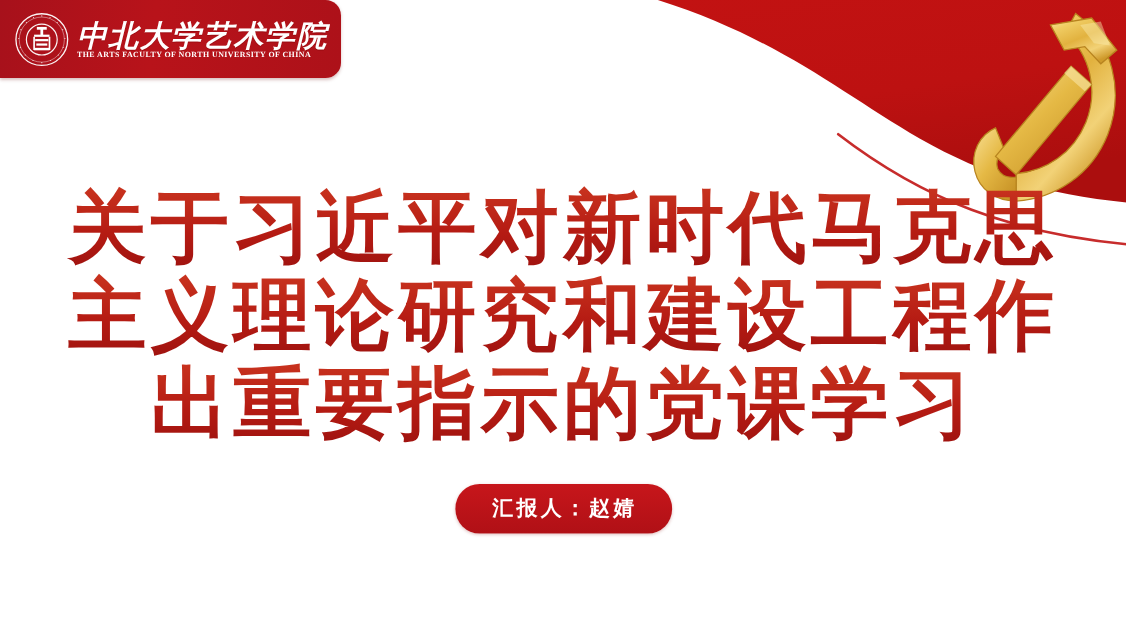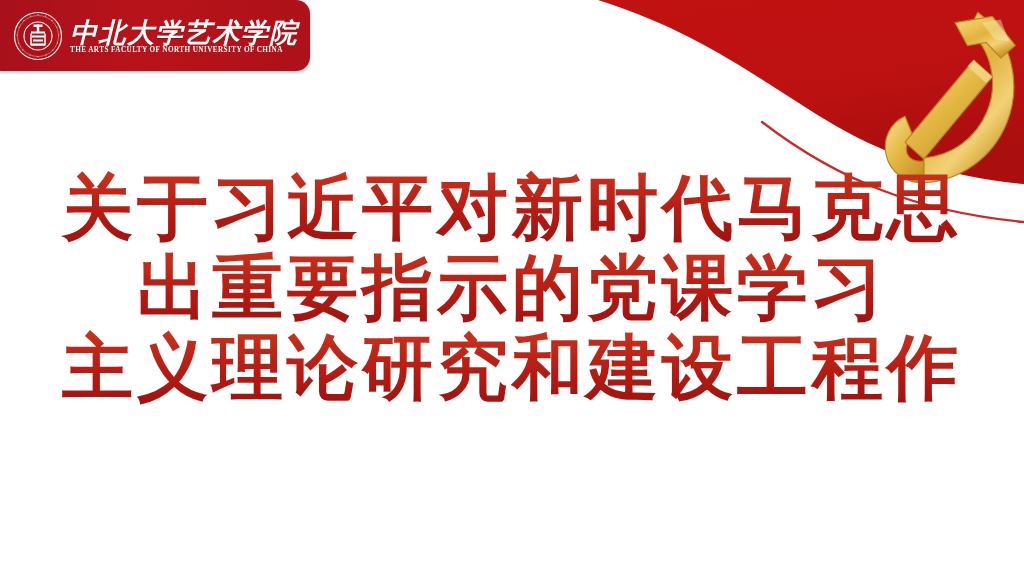--- a/index.html
+++ b/index.html
@@ -237,18 +237,21 @@
     </svg>
 
     <div id="logo-text-block">
       <div id="logo-cn">中北大学艺术学院</div>
       <div id="logo-en">THE ARTS FACULTY OF NORTH UNIVERSITY OF CHINA</div>
     </div>
   </div>
 
   <div id="title-block">
     <span class="title-line">关于习近平对新时代马克思</span>
+    <span class="title-line">主义理论研究和建设工程作</span>
     <span class="title-line">出重要指示的党课学习</span>
-    <span class="title-line">主义理论研究和建设工程作</span>
   </div>
 
+  <div id="presenter-wrap">
+    <span id="presenter-pill">汇报人：赵婧</span>
+  </div>
 
 </div>
 
 </body></html>

